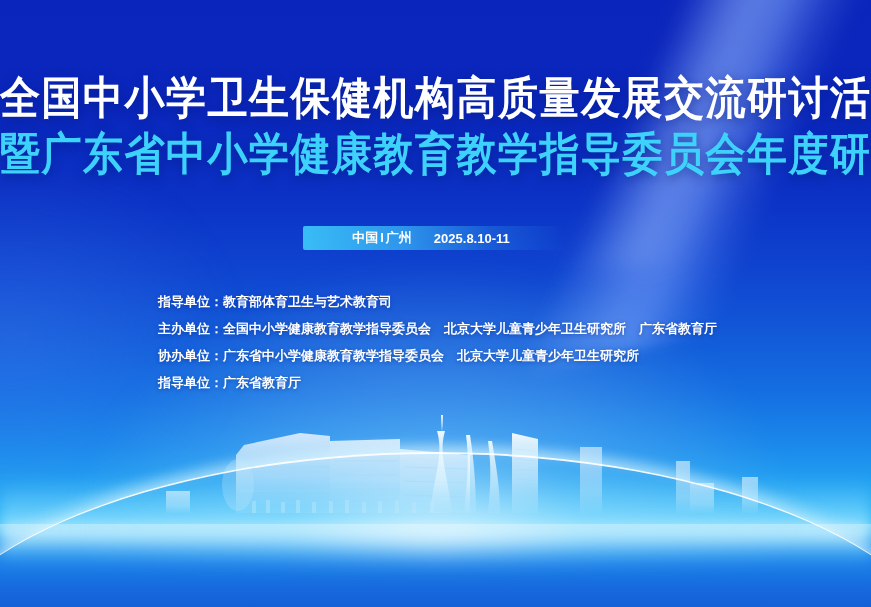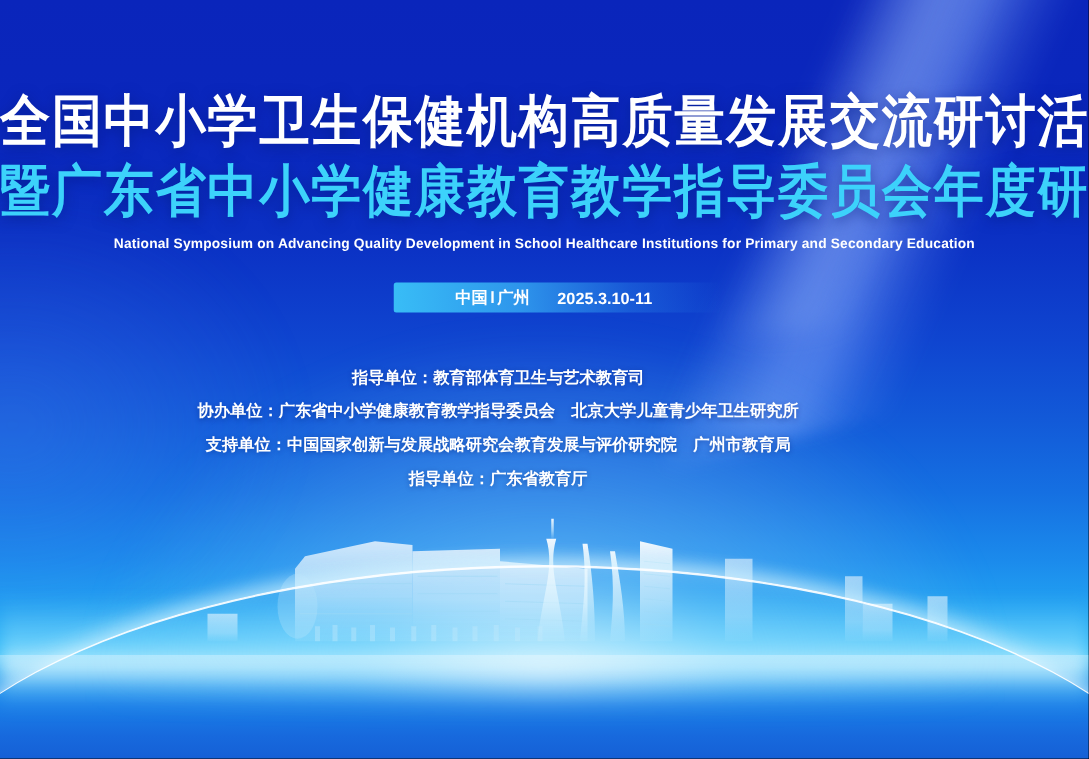--- a/index.html
+++ b/index.html
@@ -143,21 +143,20 @@
     letter-spacing: 0.15px;
     white-space: nowrap;
   }
 
   .meta-bar-wrap {
     position: absolute;
     left: 303px;
     top: 226px;
     width: 262px;
     height: 24px;
-    margin-left: 12px;
   }
   .meta-bar-bg {
     position: absolute;
     inset: 0;
     background: linear-gradient(to right, rgba(60,200,250,0.92) 0%, rgba(55,175,245,0.78) 38%, rgba(40,130,232,0.42) 72%, rgba(30,100,220,0.0) 100%);
     border-radius: 2px;
   }
   .meta-bar-text {
     position: absolute;
     inset: 0;
@@ -177,21 +176,21 @@
     position: absolute;
     left: 158px;
     top: 288px;
     color: #ffffff;
     font-size: 13px;
     font-weight: 700;
     line-height: 27px;
     white-space: nowrap;
     text-shadow: 0 1px 4px rgba(0,30,120,0.45);
   }
-  .org-row { display: block; text-align: center; }
+  .org-row { display: block; }
   .org-label { }
   .org-value { }
 </style>
 </head>
 <body>
 
 <div id="poster">
 
   <div class="bg-layer swoosh-a"></div>
   <div class="bg-layer swoosh-b"></div>
@@ -282,42 +281,41 @@
 
   <div class="bg-layer arc-soft"></div>
   <div class="bg-layer arc"></div>
   <div class="bg-layer ground-sheen"></div>
 
   <div class="content">
 
     <div class="title-block">
       <div class="title-cn-1">全国中小学卫生保健机构高质量发展交流研讨活动</div>
       <div class="title-cn-2">暨广东省中小学健康教育教学指导委员会年度研讨活动</div>
-      <div class="title-en">National Symposium on Advancing Quality Development in School Healthcare Institutions for Primary and Secondary Education</div>
     </div>
 
     <div class="meta-bar-wrap">
       <div class="meta-bar-bg"></div>
       <div class="meta-bar-text">
         <span>
           <span>中国</span><span class="meta-sep">l</span><span>广州</span>
         </span>
-        <span>2025.3.10-11</span>
+        <span>2025.8.10-11</span>
       </div>
     </div>
 
     <div class="orgs">
       <div class="org-row">
         <span class="org-label">指导单位：</span><span class="org-value">教育部体育卫生与艺术教育司</span>
       </div>
       <div class="org-row">
+        <span class="org-label">主办单位：</span><span class="org-value">全国中小学健康教育教学指导委员会　北京大学儿童青少年卫生研究所　广东省教育厅</span>
+      </div>
+      <div class="org-row">
         <span class="org-label">协办单位：</span><span class="org-value">广东省中小学健康教育教学指导委员会　北京大学儿童青少年卫生研究所</span>
-      </div>
-      <div class="org-row">
-        <span class="org-label">支持单位：</span><span class="org-value">中国国家创新与发展战略研究会教育发展与评价研究院　广州市教育局</span>
       </div>
       <div class="org-row">
         <span class="org-label">指导单位：</span><span class="org-value">广东省教育厅</span>
       </div>
     </div>
 
   </div>
 </div>
 
 </body></html>

